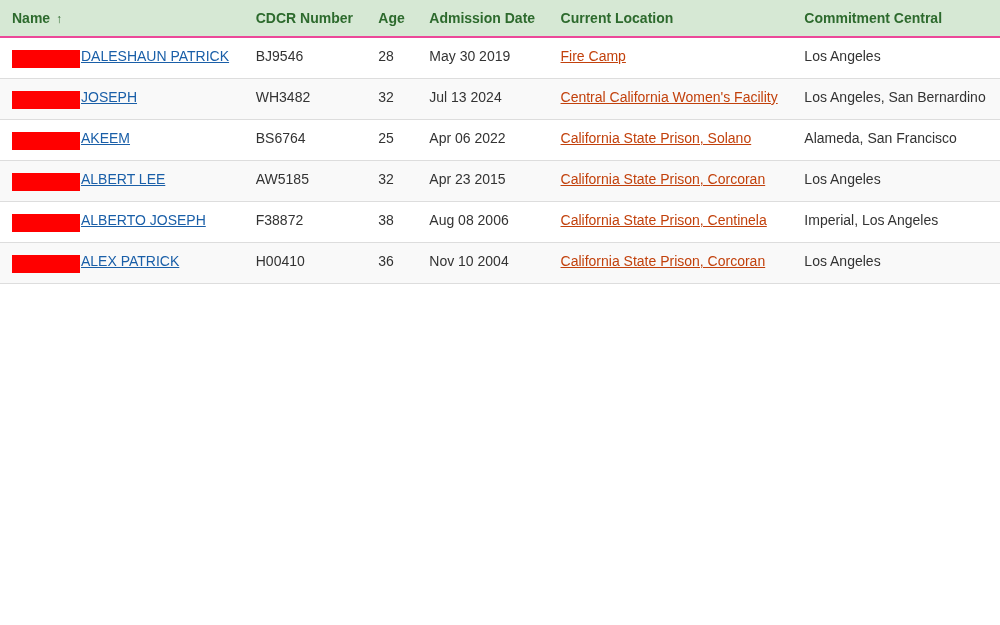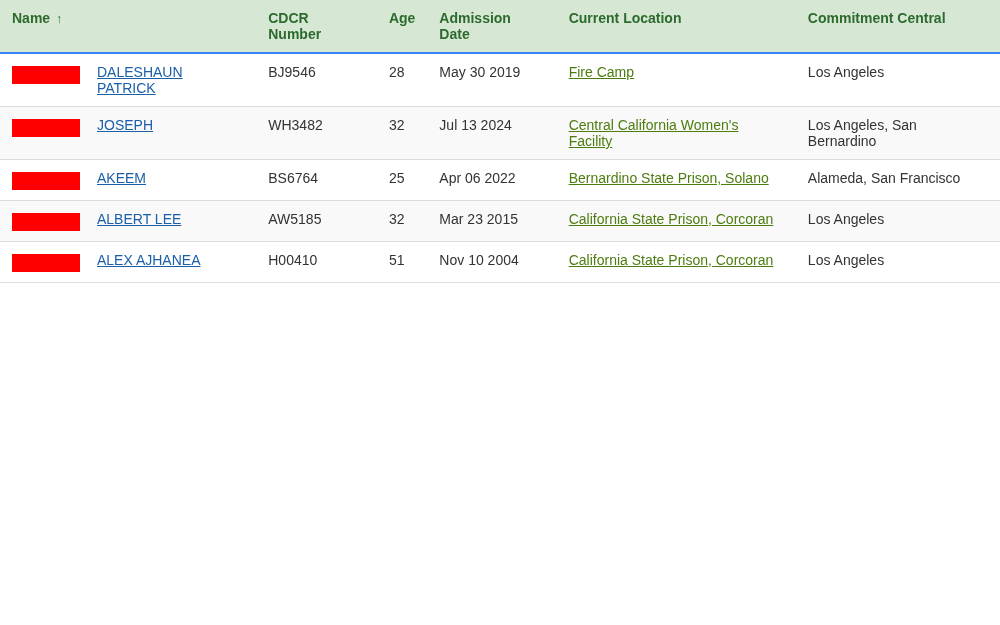--- a/index.html
+++ b/index.html
@@ -19,56 +19,56 @@
     }
     thead tr {
       background-color: #d6e8d4;
     }
     thead th {
       padding: 10px 12px;
       text-align: left;
       font-weight: bold;
       color: #2d6a2d;
       vertical-align: top;
-      border-bottom: 2px solid #3b82f6;
+      border-bottom: 2px solid #ec4899;
     }
     tbody tr {
       border-bottom: 1px solid #ddd;
     }
     tbody tr:nth-child(even) {
       background-color: #f9f9f9;
     }
     tbody tr:nth-child(odd) {
       background-color: #fff;
     }
     tbody td {
       padding: 10px 12px;
       vertical-align: top;
     }
     .name-cell {
       display: flex;
       align-items: flex-start;
-      gap: 17px;
+      gap: 1px;
     }
     .redacted-bar {
       display: inline-block;
       background-color: #ff0000;
       min-width: 68px;
       height: 18px;
       flex-shrink: 0;
       margin-top: 2px;
     }
     .name-link {
       color: #1a5fa8;
       text-decoration: underline;
       cursor: pointer;
       font-weight: normal;
     }
     .location-link {
-      color: #4d7c0f;
+      color: #c2410c;
       text-decoration: underline;
       cursor: pointer;
     }
     .sort-arrow {
       font-size: 12px;
       margin-left: 2px;
     }
   </style>
 </head>
 <body>
@@ -128,44 +128,57 @@
         <tr>
           <td>
             <div class="name-cell">
               <span class="redacted-bar"></span>
               <a class="name-link" href="#">AKEEM</a>
             </div>
           </td>
           <td>BS6764</td>
           <td>25</td>
           <td>Apr 06 2022</td>
-          <td><a class="location-link" href="#">Bernardino State Prison, Solano</a></td>
+          <td><a class="location-link" href="#">California State Prison, Solano</a></td>
           <td>Alameda, San Francisco</td>
         </tr>
         <tr>
           <td>
             <div class="name-cell">
               <span class="redacted-bar"></span>
               <a class="name-link" href="#">ALBERT LEE</a>
             </div>
           </td>
           <td>AW5185</td>
           <td>32</td>
-          <td>Mar 23 2015</td>
+          <td>Apr 23 2015</td>
           <td><a class="location-link" href="#">California State Prison, Corcoran</a></td>
           <td>Los Angeles</td>
         </tr>
         <tr>
           <td>
             <div class="name-cell">
               <span class="redacted-bar"></span>
-              <a class="name-link" href="#">ALEX AJHANEA</a>
+              <a class="name-link" href="#">ALBERTO JOSEPH</a>
+            </div>
+          </td>
+          <td>F38872</td>
+          <td>38</td>
+          <td>Aug 08 2006</td>
+          <td><a class="location-link" href="#">California State Prison, Centinela</a></td>
+          <td>Imperial, Los Angeles</td>
+        </tr>
+        <tr>
+          <td>
+            <div class="name-cell">
+              <span class="redacted-bar"></span>
+              <a class="name-link" href="#">ALEX PATRICK</a>
             </div>
           </td>
           <td>H00410</td>
-          <td>51</td>
+          <td>36</td>
           <td>Nov 10 2004</td>
           <td><a class="location-link" href="#">California State Prison, Corcoran</a></td>
           <td>Los Angeles</td>
         </tr>
       </tbody>
   </table>
 </div>
 
 </body></html>

